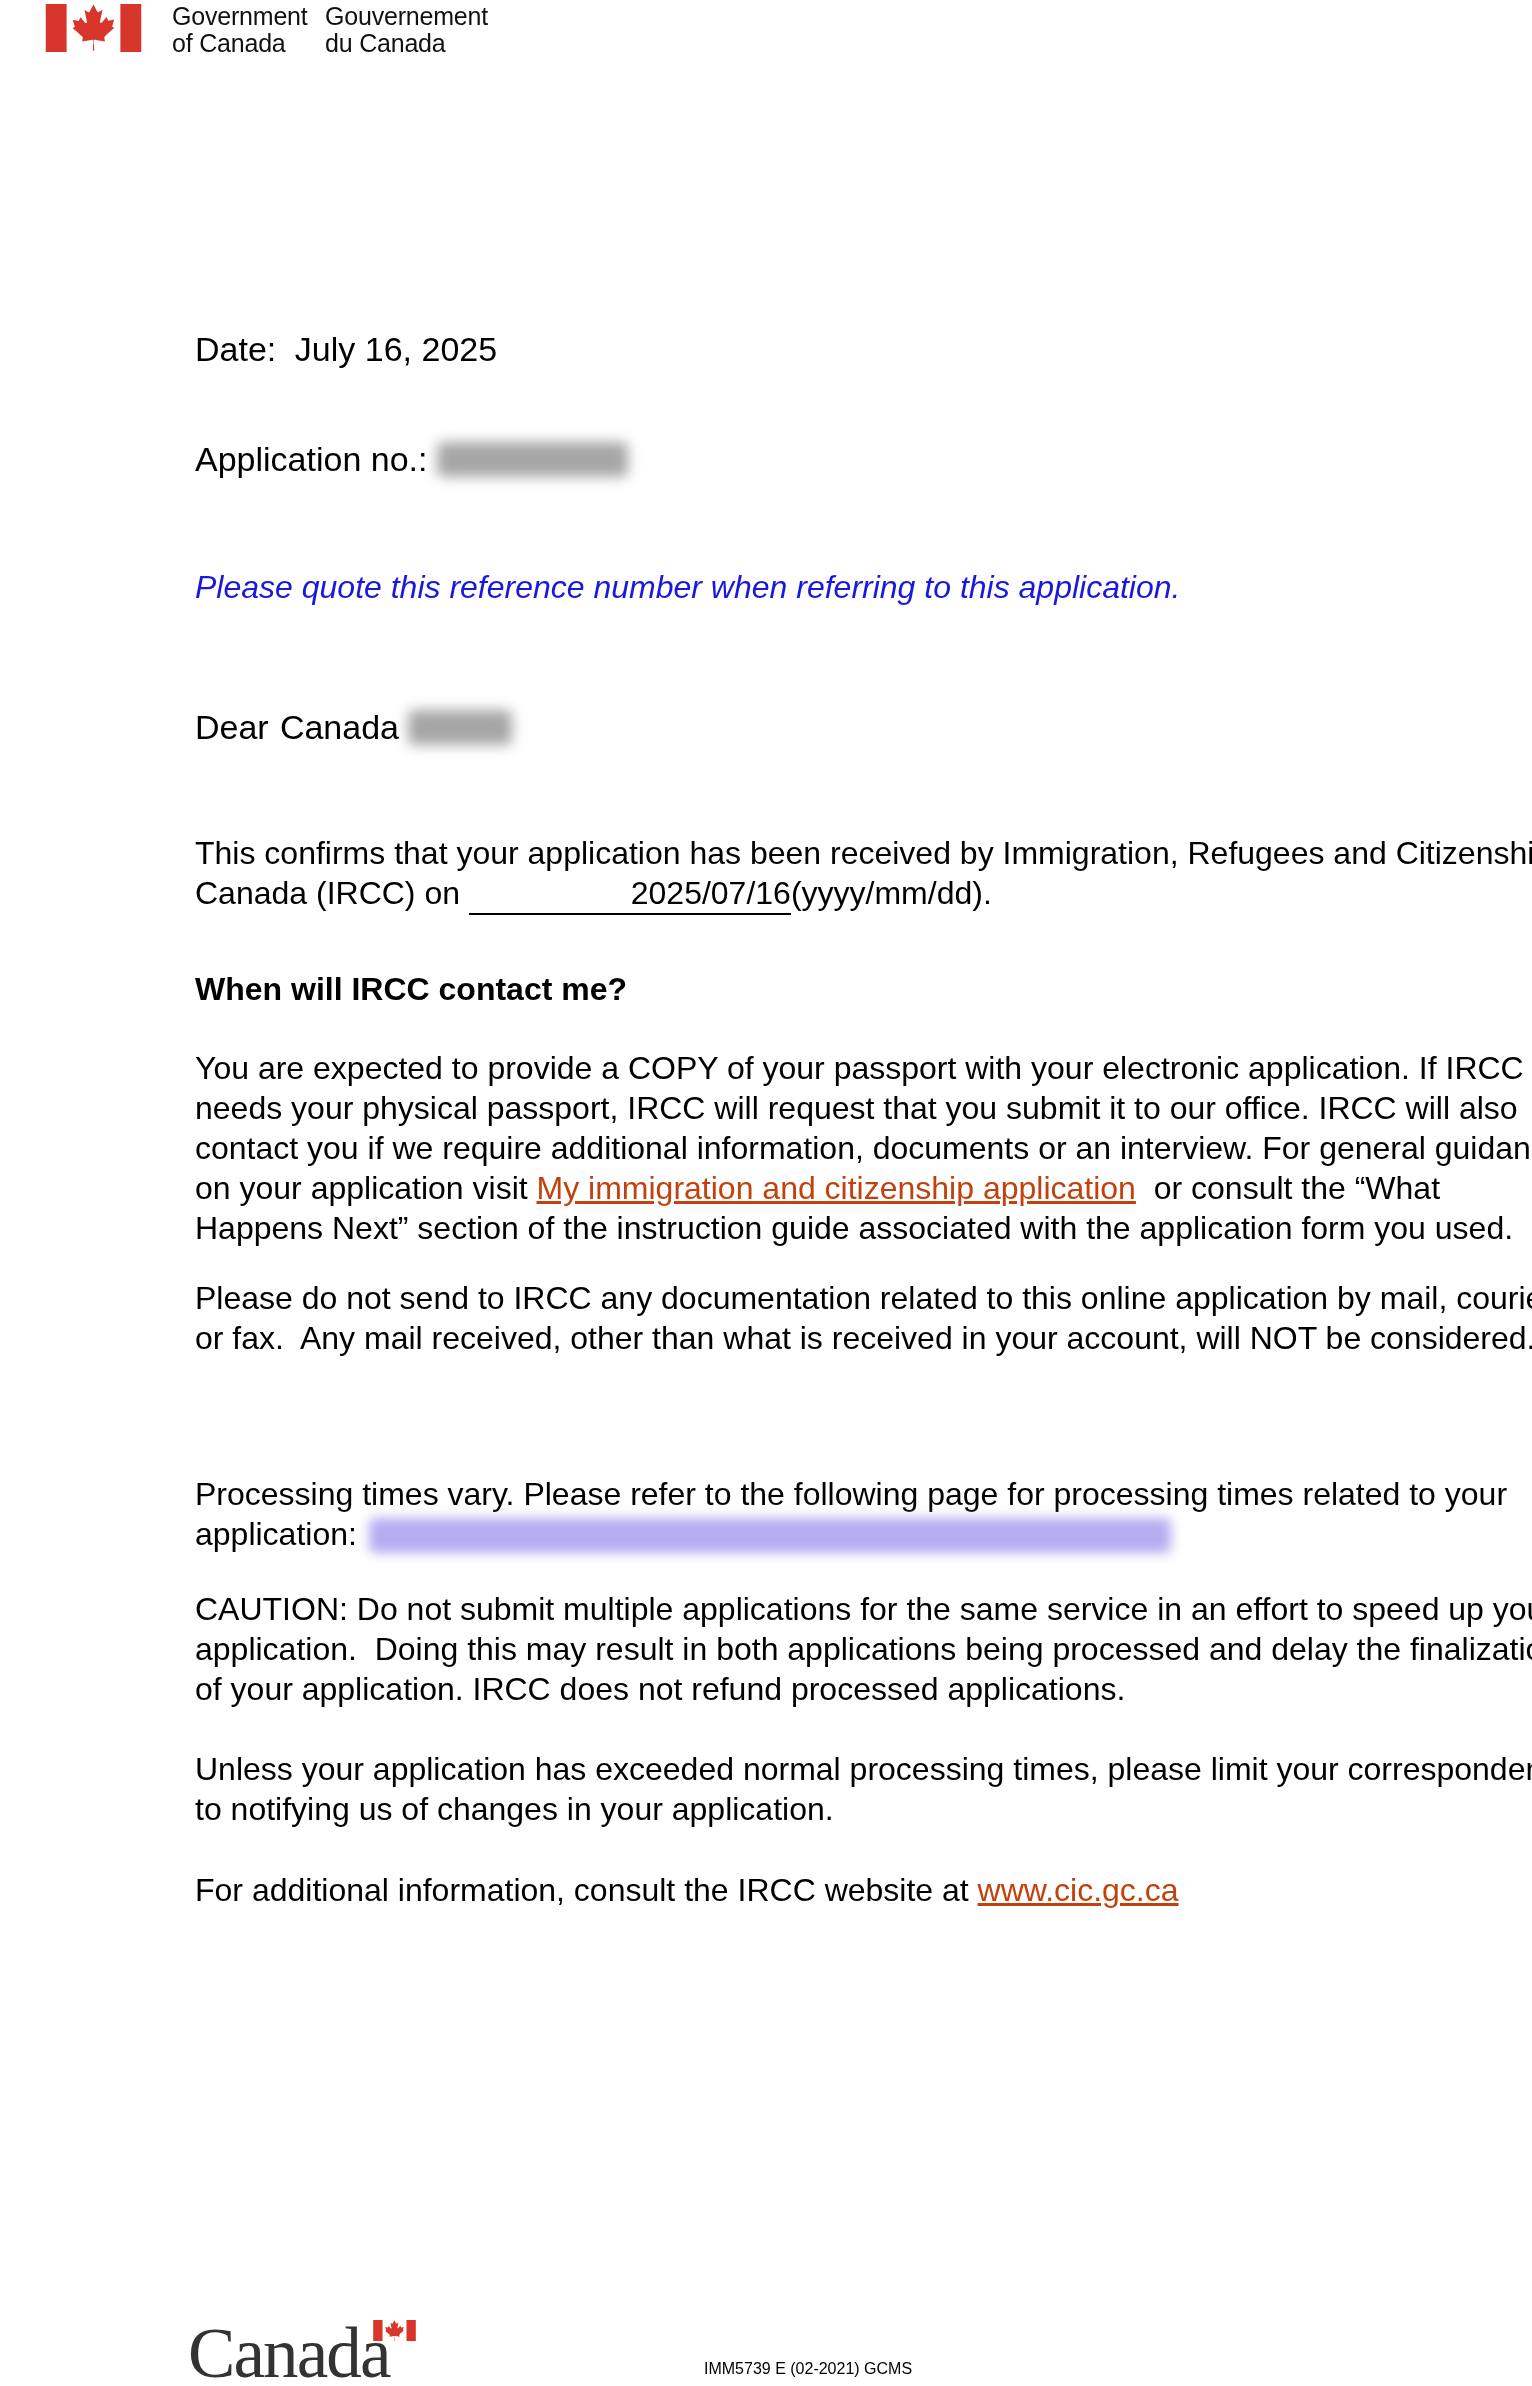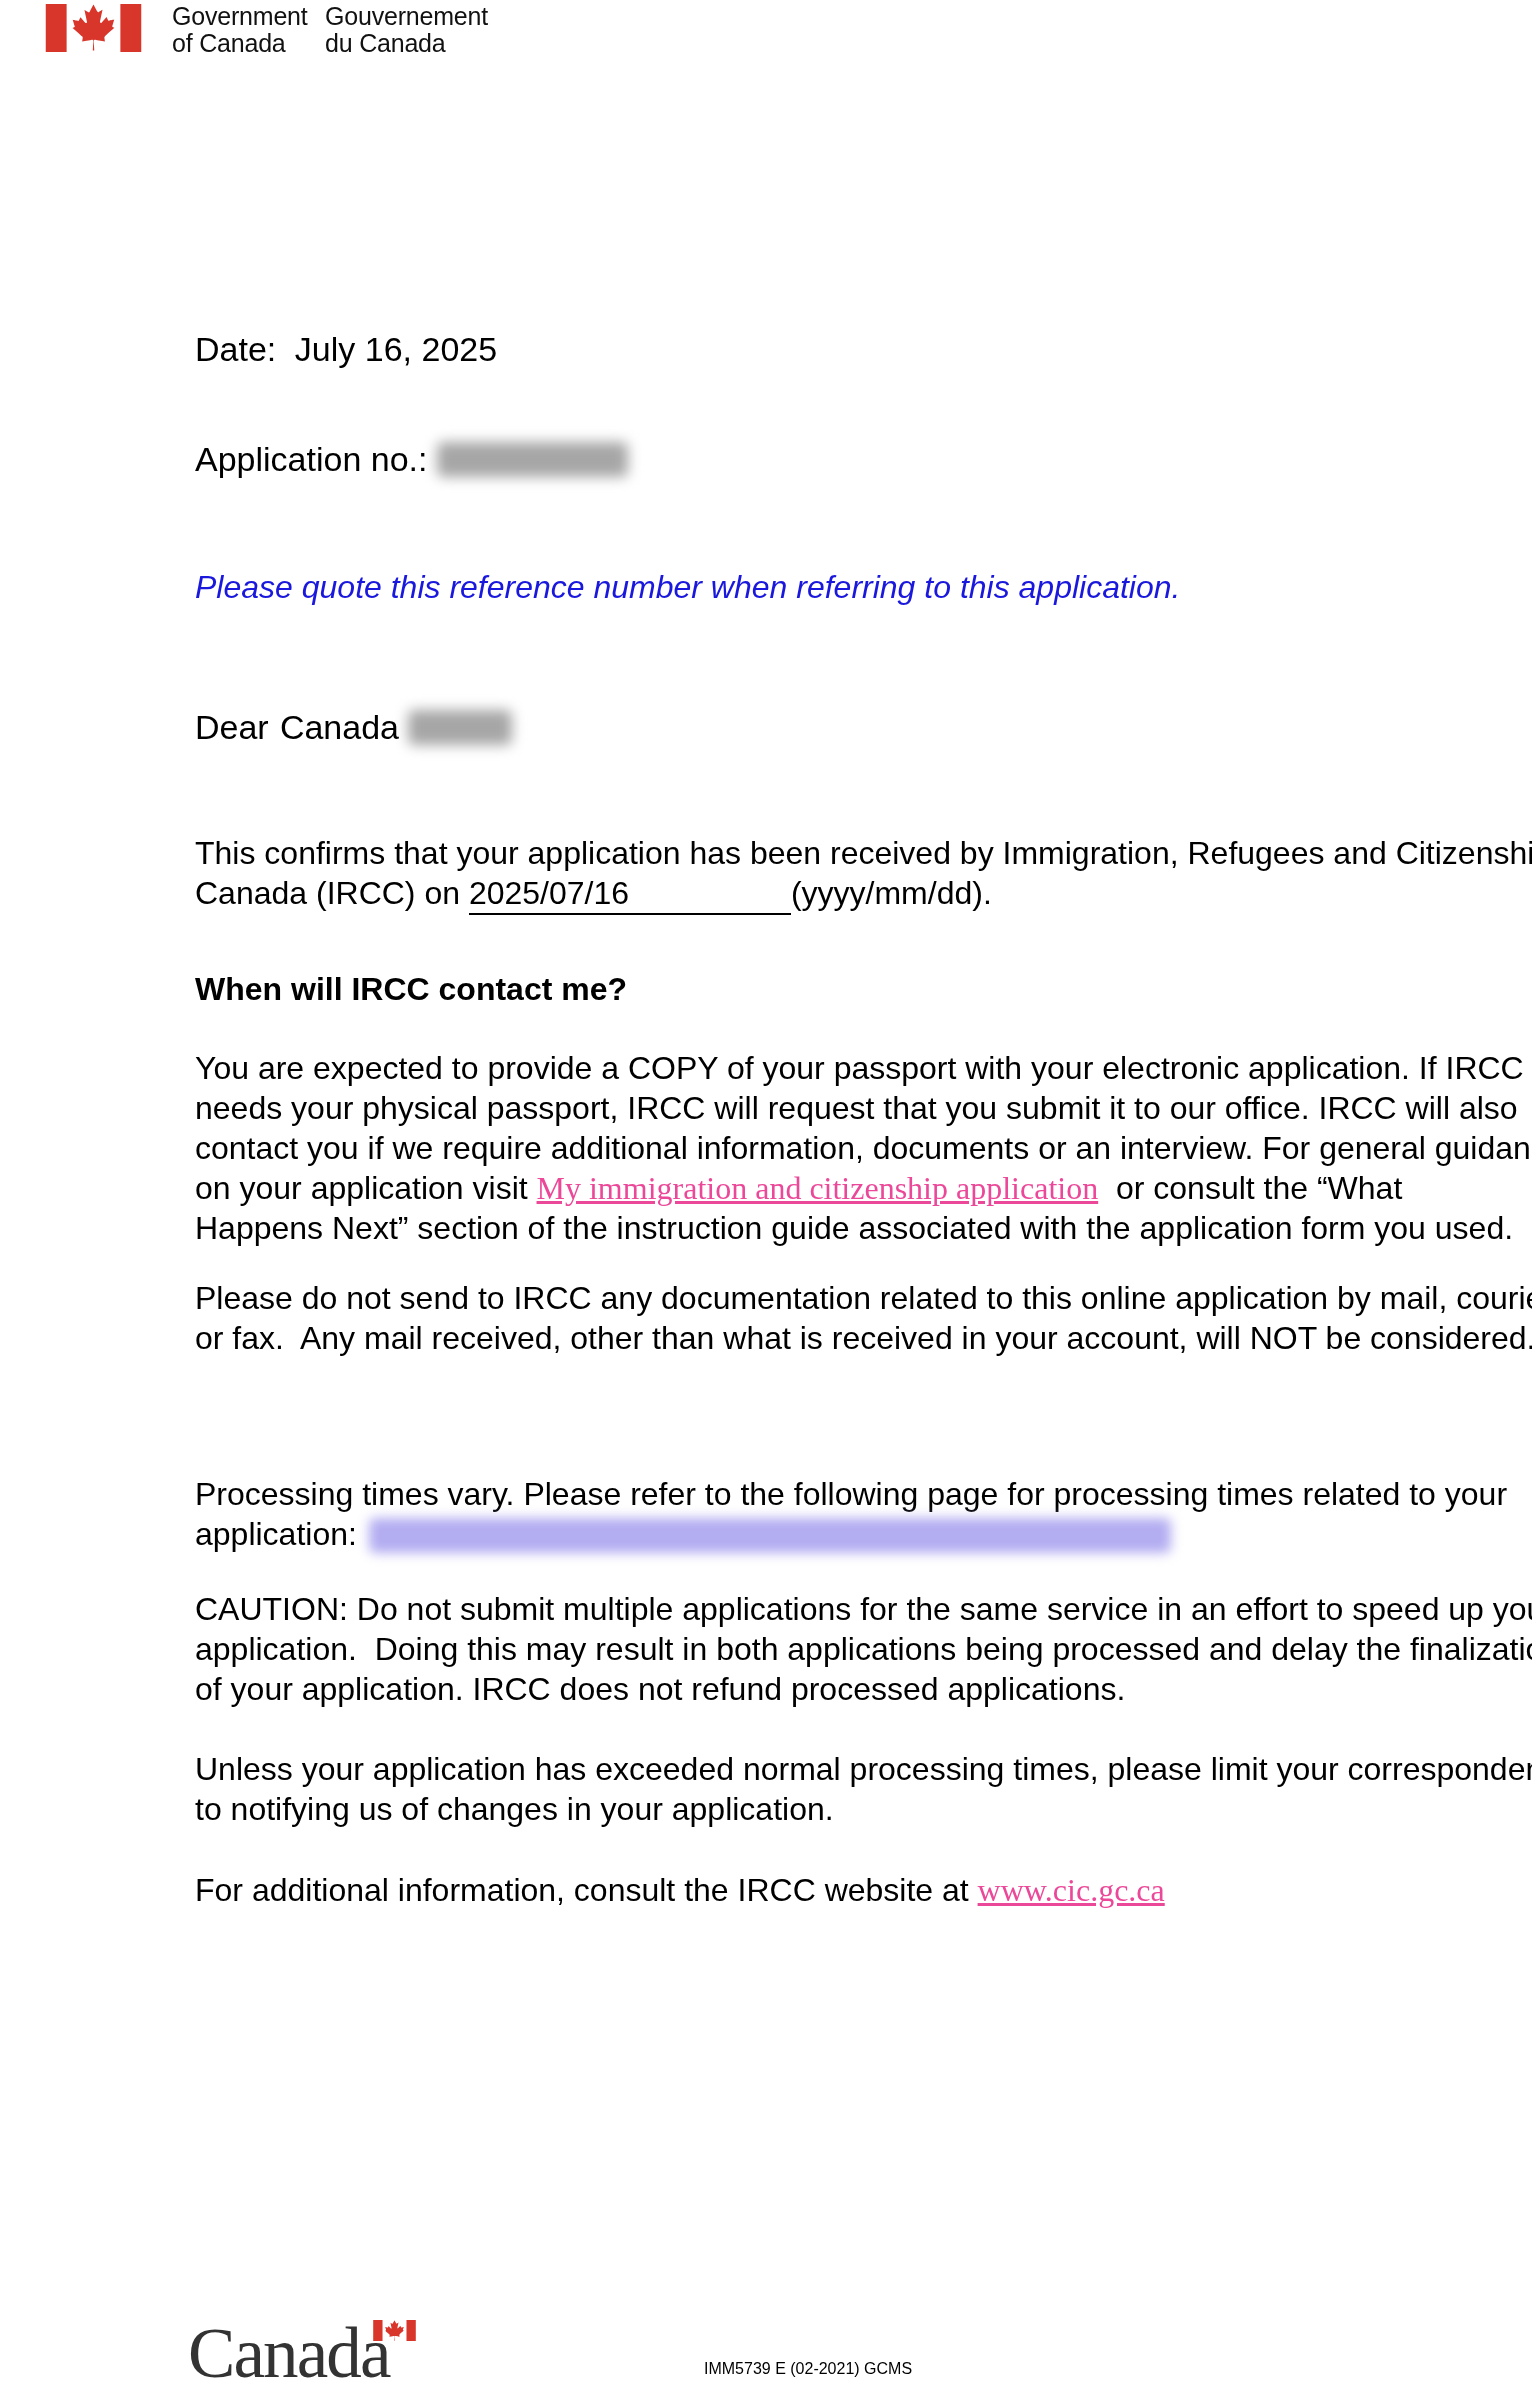--- a/index.html
+++ b/index.html
@@ -36,23 +36,23 @@
   }
   .fieldline { font-size: 34px; line-height: 41px; white-space: pre-wrap; }
   .body-p { font-size: 32px; line-height: 40px; white-space: pre-wrap; }
   .heading { font-size: 32px; line-height: 40px; font-weight: bold; white-space: pre-wrap; }
   .note {
     font-size: 32px; line-height: 40px;
     font-style: italic; color: #1a18dd; white-space: pre-wrap;
   }
   .date-value { margin-left: 18.6px; }
   .dear-name { margin-left: 11.2px; }
-  .link { color: #ec4899; text-decoration: underline; cursor: pointer; font-family: Liberation Serif, serif; }
+  .link { color: #c2410c; text-decoration: underline; cursor: pointer; }
   .ufield {
-    display: inline-block; width: 322px; text-align: left;
+    display: inline-block; width: 322px; text-align: right;
     border-bottom: 2.8px solid #000;
   }
   
   .blob { display: inline-block; border-radius: 5.6px; }
   .blob.gray  { background: #a6a6a6; filter: blur(6.5px); }
   .blob.appno { width: 191px; height: 35px; margin-left: 9.3px; vertical-align: -5.6px; }
   .blob.name  { width: 104px; height: 35px; margin-left: 9.3px; vertical-align: -5.6px; }
   .blob.blue  {
     background: #b3adf1; filter: blur(5.6px);
     width: 802px; height: 35px; vertical-align: -8.4px; margin-left: 3.7px;

